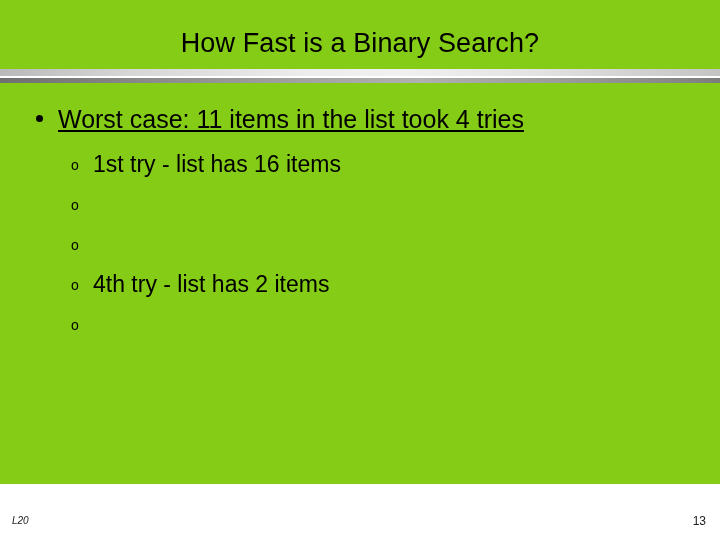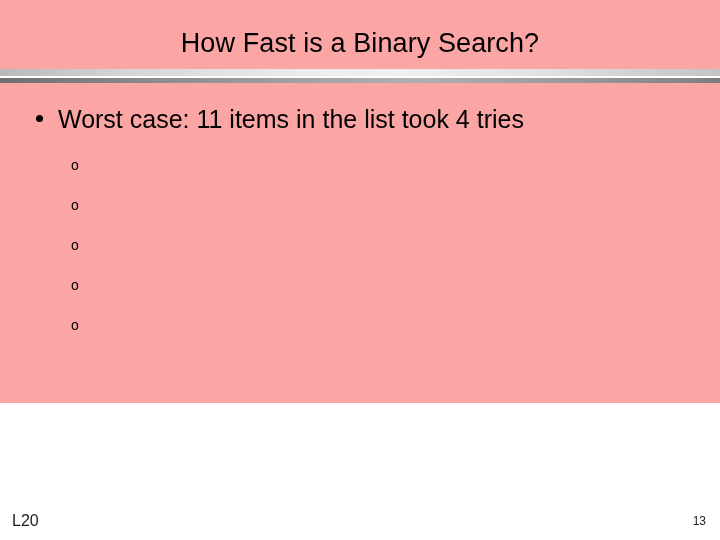--- a/index.html
+++ b/index.html
@@ -10,22 +10,22 @@
     width: 720px;
     height: 540px;
     background: #ffffff;
     font-family: "Liberation Sans", sans-serif;
     color: #000000;
     overflow: hidden;
   }
   .slide {
     position: relative;
     width: 720px;
-    height: 403px;
-    background: #fca5a5;
+    height: 484px;
+    background: #84cc16;
   }
 
   
   .title-area {
     position: absolute;
     left: 0;
     top: 26px;
     width: 720px;
     text-align: center;
   }
@@ -111,20 +111,21 @@
     left: 36px;
     top: 15px;
     width: 7px;
     height: 7px;
     border-radius: 50%;
     background: #000000;
   }
   li.bullet1 .txt {
     display: block;
     max-width: 620px;
+    text-decoration: underline;
   }
 
   ul.level2 {
     list-style: none;
     margin: 14px 0 0 0;
     padding: 0;
   }
   li.bullet2 {
     position: relative;
     padding-left: 93px;
@@ -140,23 +141,24 @@
     font-size: 14px;
     line-height: 16px;
     color: #000000;
   }
 
   
   .footer-left {
     position: absolute;
     left: 12px;
     top: 514px;
-    font-size: 16px;
+    font-size: 10px;
     line-height: 14px;
     color: #1a1a1a;
+    font-style: italic;
   }
   .footer-right {
     position: absolute;
     right: 14px;
     top: 514px;
     font-size: 12px;
     line-height: 14px;
     color: #1a1a1a;
     text-align: left;
   }
@@ -181,29 +183,31 @@
     <ul class="level1">
       <li class="bullet1">
         <span class="dot"></span>
         <span class="txt">Worst case: 11 items in the list took 4 tries</span>
       </li>
     </ul>
 
     <ul class="level2">
       <li class="bullet2">
         <span class="omark">o</span>
-      </li>
-      <li class="bullet2">
-        <span class="omark">o</span>
-      </li>
-      <li class="bullet2">
-        <span class="omark">o</span>
-      </li>
-      <li class="bullet2">
-        <span class="omark">o</span>
+        <span class="txt">1st try - list has 16 items</span>
+      </li>
+      <li class="bullet2">
+        <span class="omark">o</span>
+      </li>
+      <li class="bullet2">
+        <span class="omark">o</span>
+      </li>
+      <li class="bullet2">
+        <span class="omark">o</span>
+        <span class="txt">4th try - list has 2 items</span>
       </li>
       <li class="bullet2">
         <span class="omark">o</span>
       </li>
     </ul>
 
   </div>
 
   <div class="footer-left">L20</div>
 

